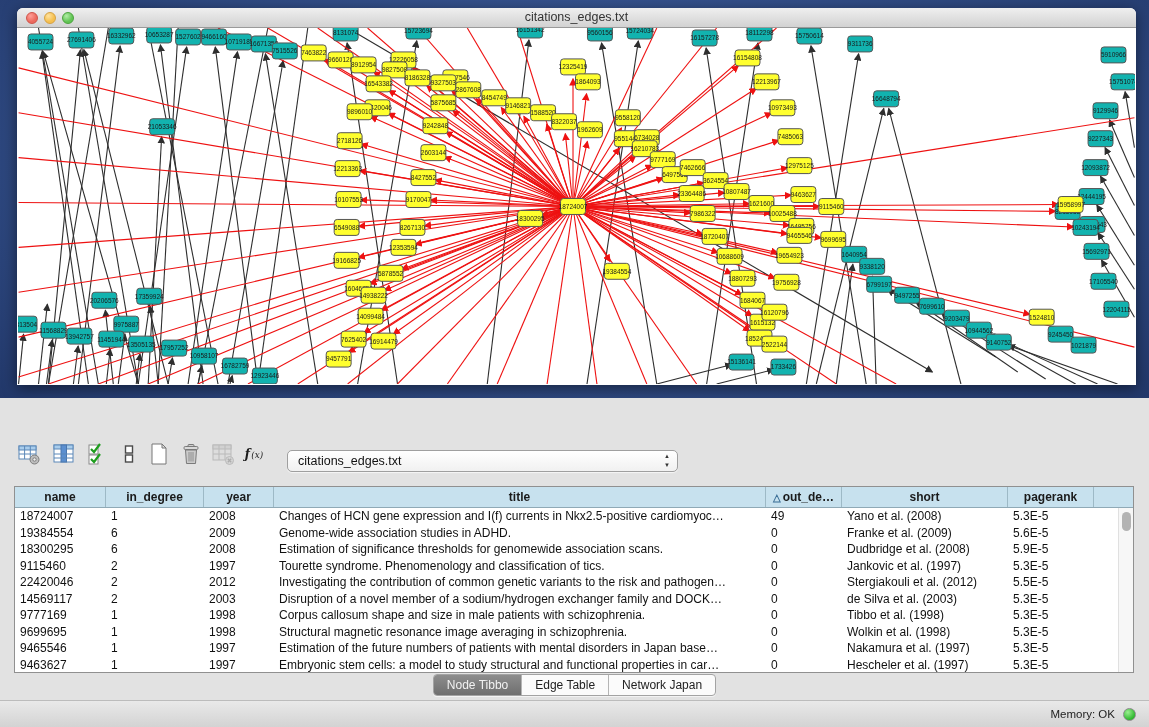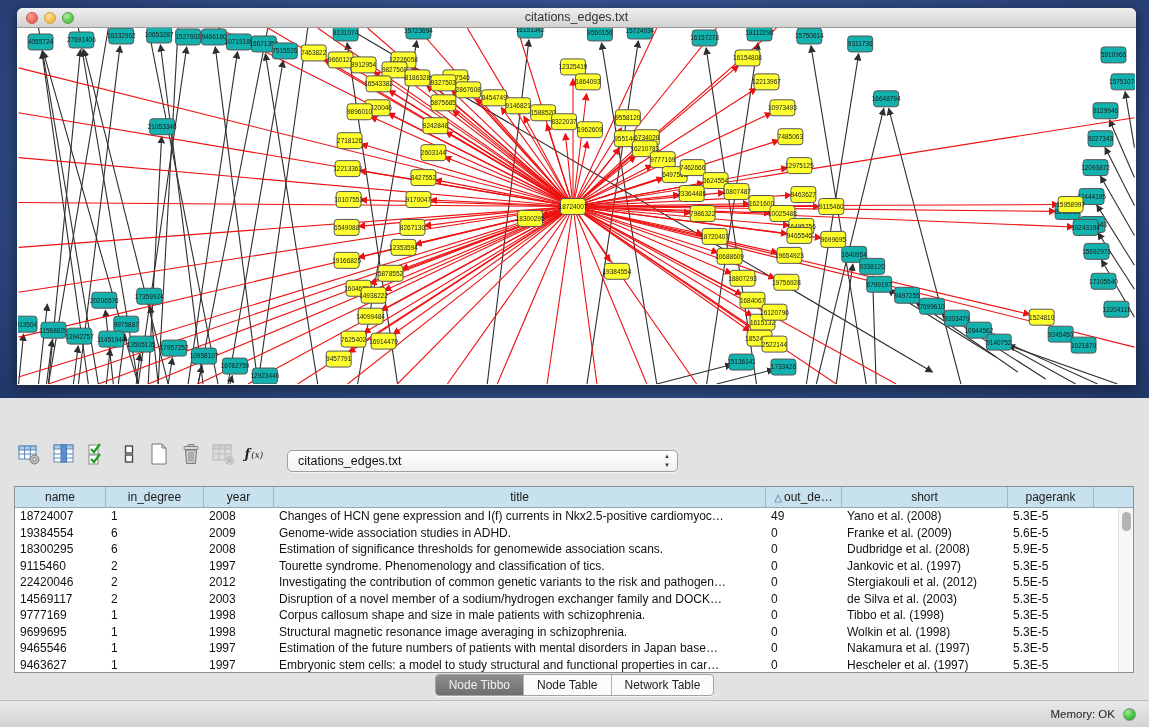--- a/index.html
+++ b/index.html
@@ -37,21 +37,21 @@
   .tbtn svg { display:block; }
   .combo { position:absolute; left:287px; top:12px; width:391px; height:22px; background:linear-gradient(#ffffff,#f1f1f1);
     border:1px solid #9f9f9f; border-radius:5px; font-size:12.5px; color:#111; line-height:20px; padding-left:10px;
     box-shadow:0 1px 1px rgba(255,255,255,.7); }
   .combo .stepper { position:absolute; right:7px; top:1px; font-size:6px; color:#333; line-height:9px; text-align:center; }
 
   .table-wrap { position:absolute; left:14px; top:88px; width:1120px; height:187px; background:#fff;
     border:1px solid #909090; }
   .thead { position:relative; height:21px; background:#c7e1ee; border-bottom:1px solid #8fa9b6; white-space:nowrap; }
   .th { display:inline-block; height:20px; line-height:20px; font-size:12px; color:#1a1a1a; text-align:center;
-    border-right:1px solid #9db9c6; overflow:hidden; vertical-align:top; }
+    border-right:1px solid #9db9c6; overflow:hidden; vertical-align:top;font-weight:bold; }
   .th .sort-tri { color:#3b6e96; font-size:10px; margin-right:2px; }
   .tbody { position:relative; }
   .tr { height:16.5px; white-space:nowrap; }
   .td { display:inline-block; height:16.5px; line-height:16.5px; font-size:12px; color:#111; padding-left:5px;
     overflow:hidden; vertical-align:top; }
   .vscroll { position:absolute; right:0; top:21px; width:15px; height:164px; background:#f7f7f7; border-left:1px solid #e0e0e0; }
   .vscroll .thumb { position:absolute; left:3px; top:4px; width:9px; height:19px; background:#b3b3b3; border-radius:5px; }
 
   .tabs { position:absolute; left:0; top:276px; width:1149px; height:22px; text-align:center; }
   .seg-group { display:inline-flex; border:1px solid #a3a3a3; border-radius:4px; overflow:hidden;
@@ -889,22 +889,22 @@
           <div class="tr"><span class="td" style="width: 91px;">9463627</span><span class="td" style="width: 98px;">1</span><span class="td" style="width: 70px;">1997</span><span class="td" style="width: 492px;">Embryonic stem cells: a model to study structural and functional properties in car…</span><span class="td" style="width: 76px;">0</span><span class="td" style="width: 166px;">Hescheler et al. (1997)</span><span class="td" style="width: 86px;">5.3E-5</span></div>
         </div>
       <div class="vscroll">
         <div class="thumb"></div>
       </div>
     </div>
 
     <div class="tabs">
       <span class="seg-group" id="tabs">
           <span class="seg selected">Node Tibbo</span>
-          <span class="seg">Node Table</span>
-          <span class="seg">Network Table</span>
+          <span class="seg">Edge Table</span>
+          <span class="seg">Network Japan</span>
         </span>
     </div>
 
     <div class="statusbar">
       <span class="mem">Memory: OK</span>
       <span class="memdot"></span>
     </div>
   </div>
 </div>
 

